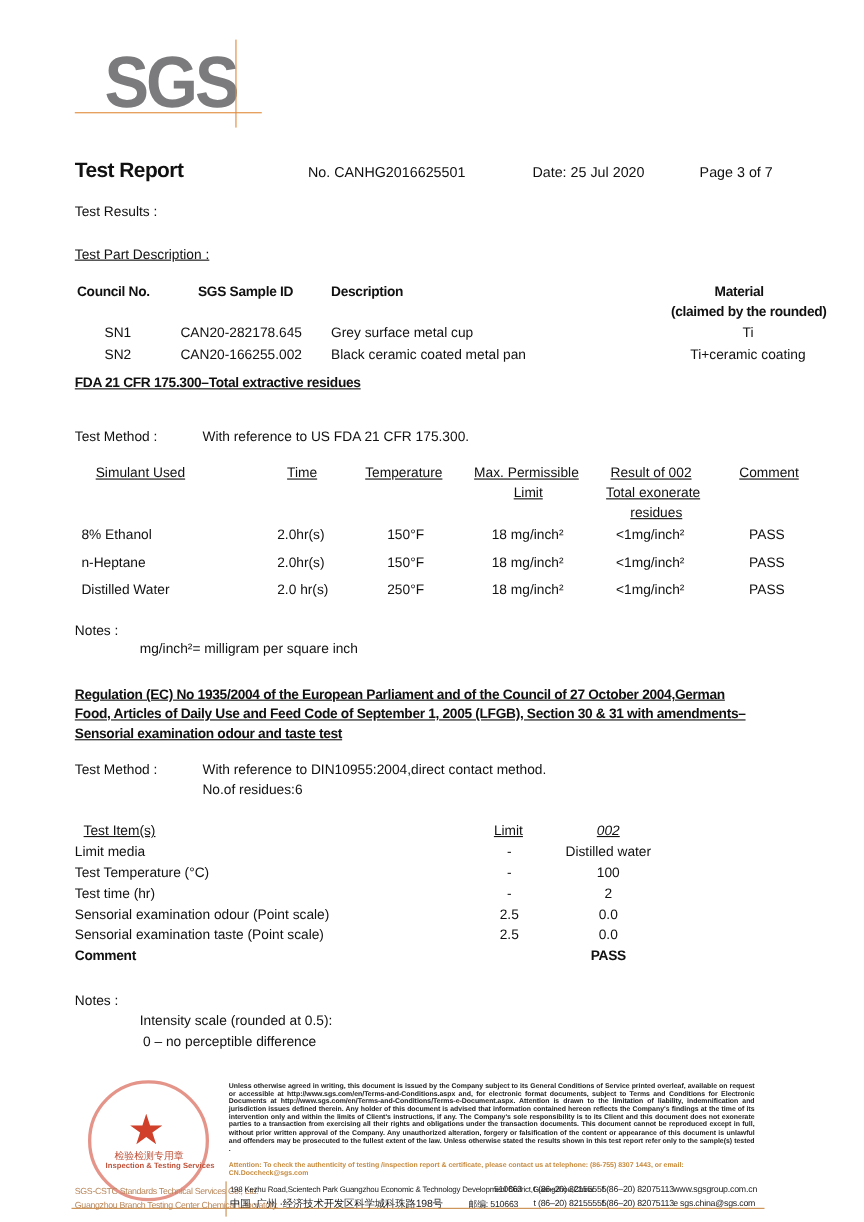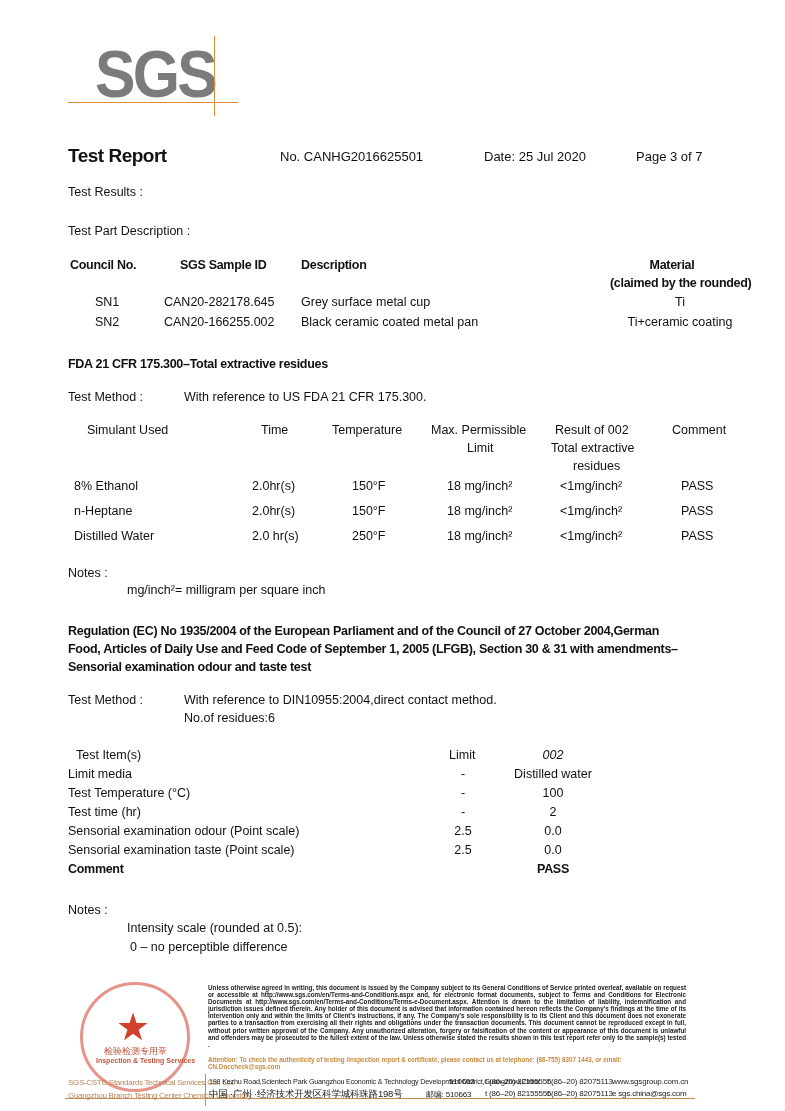--- a/index.html
+++ b/index.html
@@ -1,19 +1,19 @@
 <!DOCTYPE html>
 <html><head>
 <meta charset="utf-8">
 <style>
   html, body { margin: 0; padding: 0; background: #ffffff; }
   body { width: 785px; height: 1111px; position: relative; overflow: hidden;
          font-family: "Liberation Sans", sans-serif; color: #111; font-size: 12.5px; }
   .abs { position: absolute; white-space: nowrap; }
-  .u { }
+  .u { text-decoration: underline; }
   .c { text-align: center; }
 
   
   #logo-text { left: 95px; top: 36px; font-size: 66px; font-weight: bold; color: #7b7b7d;
                letter-spacing: -3px; font-family: "Liberation Sans", sans-serif; transform: scaleX(0.92); transform-origin: left; }
   #logo-hline { left: 68px; top: 102px; width: 170px; height: 1px; background: #e08a3a; }
   #logo-vline { left: 214px; top: 36px; width: 1px; height: 80px; background: #e08a3a; }
 
   #report-title { left: 68px; top: 145px; font-size: 19px; font-weight: bold; letter-spacing: -0.5px; }
   .hdr { top: 149px; font-size: 13px; }
@@ -65,32 +65,32 @@
     <div class="abs txt c" style="left:610px;top:295px;width:140px">Ti</div>
   </div>
   <div>
     <div class="abs txt" style="left:95px;top:315px">SN2</div>
     <div class="abs txt" style="left:164px;top:315px">CAN20-166255.002</div>
     <div class="abs txt" style="left:301px;top:315px">Black ceramic coated metal pan</div>
     <div class="abs txt c" style="left:610px;top:315px;width:140px">Ti+ceramic coating</div>
   </div>
 </div>
 
-<div class="abs bh u" style="left:68px;top:357px">FDA 21 CFR 175.300–Total extractive residues</div>
+<div class="abs bh u" style="left:68px;top:341px">FDA 21 CFR 175.300–Total extractive residues</div>
 <div class="abs txt" style="left:68px;top:390px">Test Method :</div>
 <div class="abs txt" style="left:184px;top:390px">With reference to US FDA 21 CFR 175.300.</div>
 
 <div>
   <div class="abs txt u" style="left:87px;top:423px">Simulant Used</div>
   <div class="abs txt u" style="left:261px;top:423px">Time</div>
   <div class="abs txt u" style="left:332px;top:423px">Temperature</div>
   <div class="abs txt u" style="left:431px;top:423px">Max. Permissible</div>
   <div class="abs txt u" style="left:467px;top:441px">Limit</div>
   <div class="abs txt u" style="left:555px;top:423px">Result of 002</div>
-  <div class="abs txt u" style="left:551px;top:441px">Total extractive</div>
+  <div class="abs txt u" style="left:551px;top:441px">Total exonerate</div>
   <div class="abs txt u" style="left:573px;top:459px">residues</div>
   <div class="abs txt u" style="left:672px;top:423px">Comment</div>
 
   <div>
     <div class="abs txt" style="left:74px;top:479px">8% Ethanol</div>
     <div class="abs txt" style="left:252px;top:479px">2.0hr(s)</div>
     <div class="abs txt" style="left:352px;top:479px">150°F</div>
     <div class="abs txt" style="left:447px;top:479px">18 mg/inch²</div>
     <div class="abs txt" style="left:560px;top:479px">&lt;1mg/inch²</div>
     <div class="abs txt" style="left:681px;top:479px">PASS</div>

